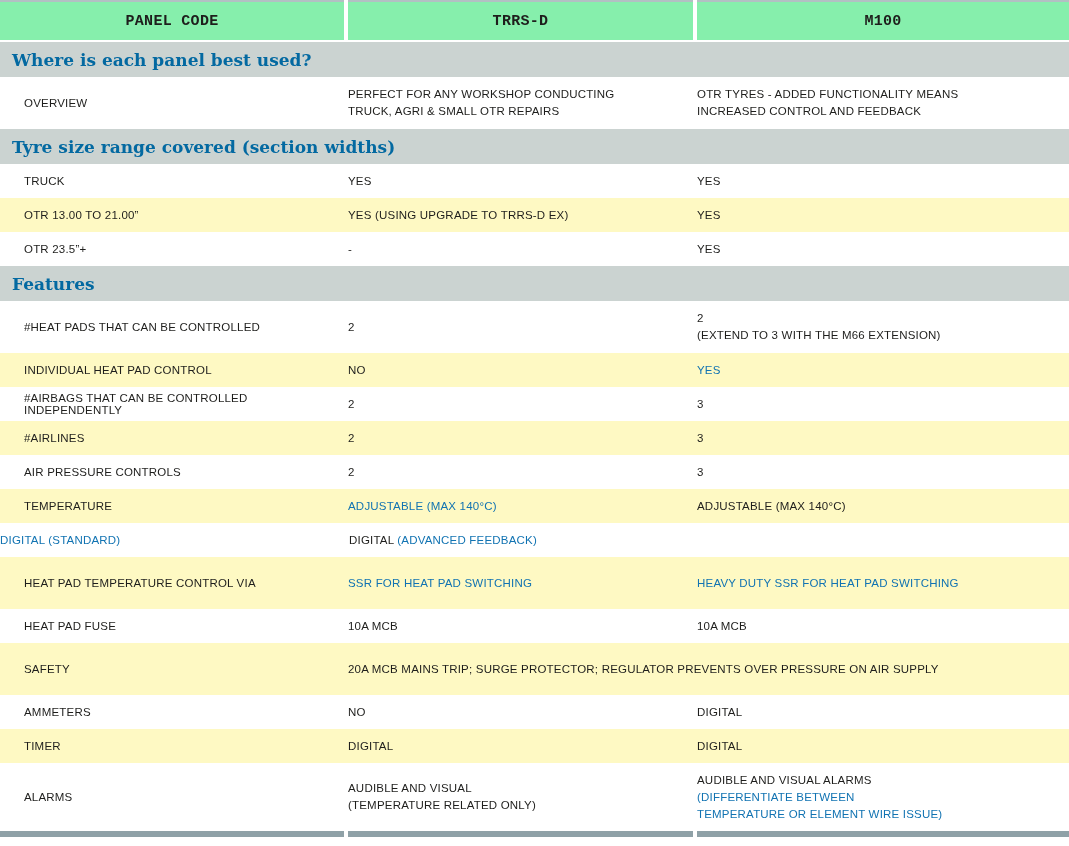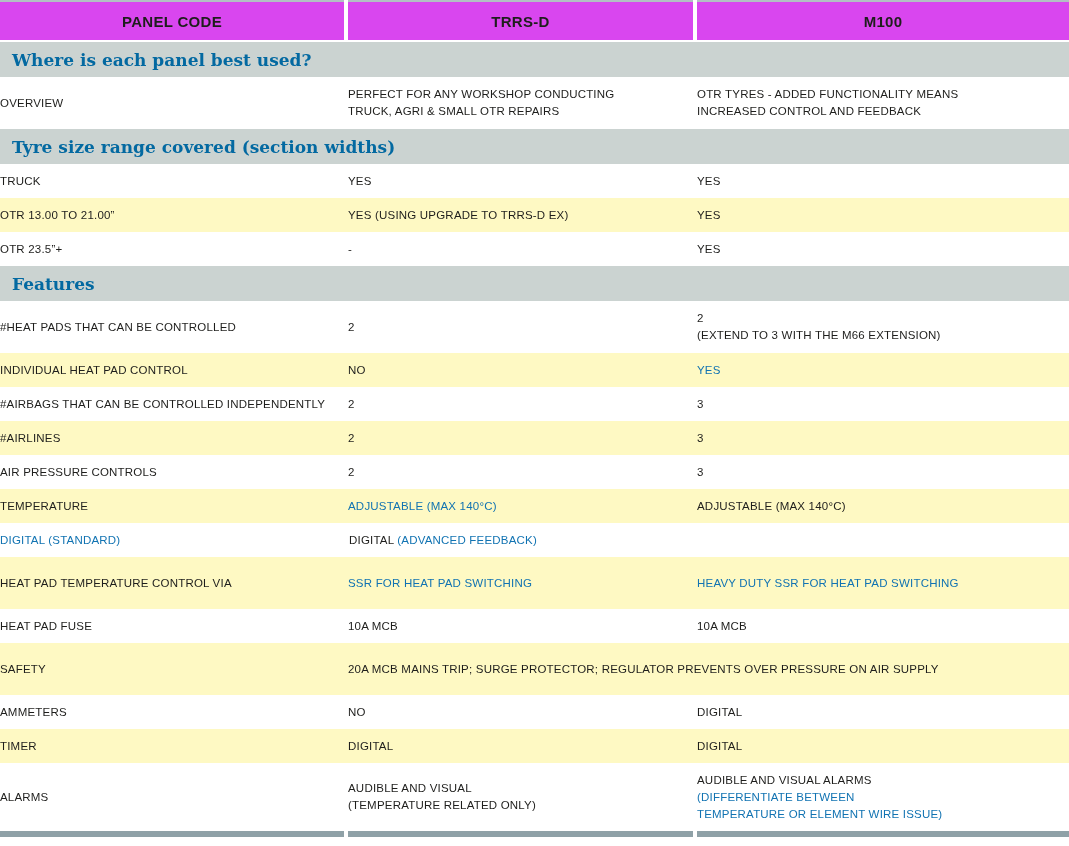--- a/index.html
+++ b/index.html
@@ -10,26 +10,26 @@
     background: #ffffff;
   }
   
   .header-row {
     display: flex;
     gap: 4px;
     height: 40px;
     background: #ffffff;
   }
   .header-cell {
-    background: #d946ef;
+    background: #86efac;
     border-top: 2px solid #b2c0c3;
     display: flex;
     align-items: center;
     justify-content: center;
-    font-family: Liberation Sans, sans-serif;
+    font-family: Liberation Mono, monospace;
     font-weight: bold;
     font-size: 15px;
     letter-spacing: 0.3px;
     color: #1e1e1c;
     box-sizing: border-box;
   }
   .col1 { width: 344px; }
   .col2 { width: 345px; }
   .col3 { width: 372px; }
   
@@ -52,21 +52,21 @@
     align-items: center;
     min-height: 34px;
     background: #ffffff;
   }
   .row.alt { background: #fef9c3; }
   .row.h2 { min-height: 52px; }
   .row.h3 { min-height: 68px; }
   .label-cell {
     width: 348px;
     box-sizing: border-box;
-    padding-left: 0;
+    padding-left: 24px;
     font-size: 11.5px;
     letter-spacing: 0.2px;
   }
   .value-cell {
     box-sizing: border-box;
     text-align: left;
     font-size: 11.5px;
     letter-spacing: 0.2px;
     line-height: 17px;
   }

